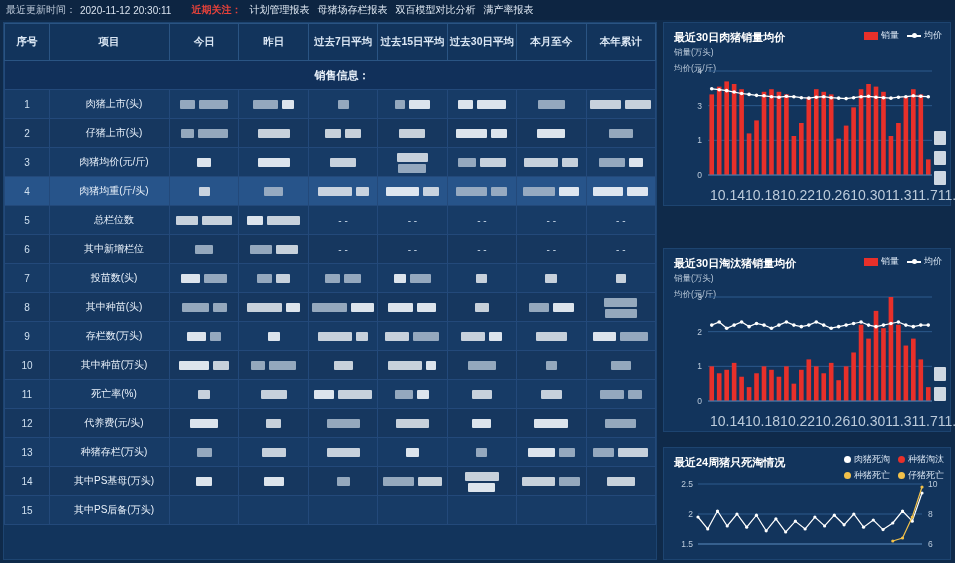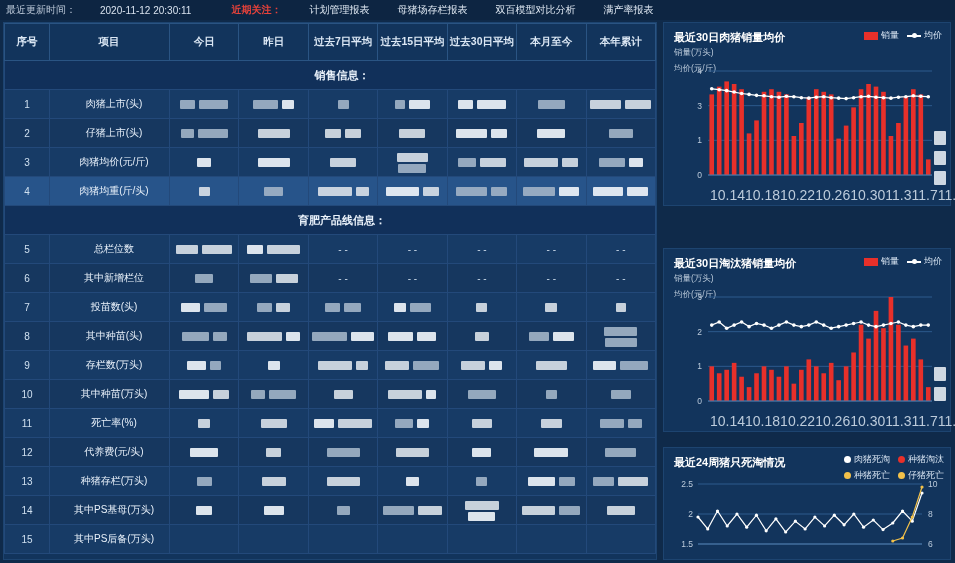--- a/index.html
+++ b/index.html
@@ -1,19 +1,19 @@
 <!DOCTYPE html>
 <html><head>
 <meta charset="utf-8">
 <style>
   html,body{margin:0;padding:0;background:#ffffff;}
   body{width:955px;height:563px;font-family:"Liberation Sans","DejaVu Sans",sans-serif;overflow:hidden;}
   #app{position:relative;width:955px;height:563px;background:#0f2a4a;}
   
-  .topbar{position:absolute;left:0;top:0;width:955px;height:20px;background:#0d2542;display:flex;align-items:center;padding-left:6px;box-sizing:border-box;font-size:10px;color:#cfd9e6;gap:24px;white-space:nowrap;}
+  .topbar{position:absolute;left:0;top:0;width:955px;height:20px;background:#0d2542;display:flex;align-items:center;padding-left:6px;box-sizing:border-box;font-size:10px;color:#cfd9e6;gap:4px;white-space:nowrap;}
   .topbar .tlabel{color:#b9c6d6;}
   .topbar .ttime{color:#d8e2ee;}
   .topbar .focus{color:#e8423a;font-weight:bold;margin-left:16px;}
   .topbar .tlink{color:#dfe8f2;margin-left:4px;}
   
   .tablepanel{position:absolute;left:3px;top:22px;width:654px;height:538px;background:#12345c;border:1px solid #1d4470;box-sizing:border-box;overflow:hidden;}
   table.grid{border-collapse:collapse;width:100%;table-layout:fixed;font-size:10px;color:#e6eef7;}
   table.grid th{background:#12345c;color:#dbe7f4;font-weight:bold;font-size:10.5px;height:34px;border:1px solid #2a5483;}
   table.grid td{border:1px solid #23497a;height:26px;text-align:center;vertical-align:middle;}
   .rowA{background:#173b66;}
@@ -116,23 +116,20 @@
           <tr class="rowSel">
             <td class="idx">4</td>
             <td class="proj">肉猪均重(斤/头)</td>
             <td class="v"><span class="bl" style="width: 11px;"></span></td>
             <td class="v"><span class="bl d" style="width: 19px;"></span></td>
             <td class="v"><span class="bl" style="width: 34px;"></span><span class="bl" style="width: 13px;"></span></td>
             <td class="v"><span class="bl w" style="width: 33px;"></span><span class="bl" style="width: 16px;"></span></td>
             <td class="v"><span class="bl d" style="width: 31px;"></span><span class="bl d" style="width: 16px;"></span></td>
             <td class="v"><span class="bl d" style="width: 32px;"></span><span class="bl w" style="width: 20px;"></span></td>
             <td class="v"><span class="bl w" style="width: 30px;"></span><span class="bl w" style="width: 21px;"></span></td>
-          </tr>
-          <tr class="secrow">
-            <td colspan="9">育肥产品线信息：</td>
           </tr>
           <tr class="rowA">
             <td class="idx">5</td>
             <td class="proj">总栏位数</td>
             <td class="v"><span class="bl" style="width: 22px;"></span><span class="bl" style="width: 30px;"></span></td>
             <td class="v"><span class="bl w" style="width: 16px;"></span><span class="bl" style="width: 33px;"></span></td>
             <td class="v"><span class="dash">- -</span></td>
             <td class="v"><span class="dash">- -</span></td>
             <td class="v"><span class="dash">- -</span></td>
             <td class="v"><span class="dash">- -</span></td>

